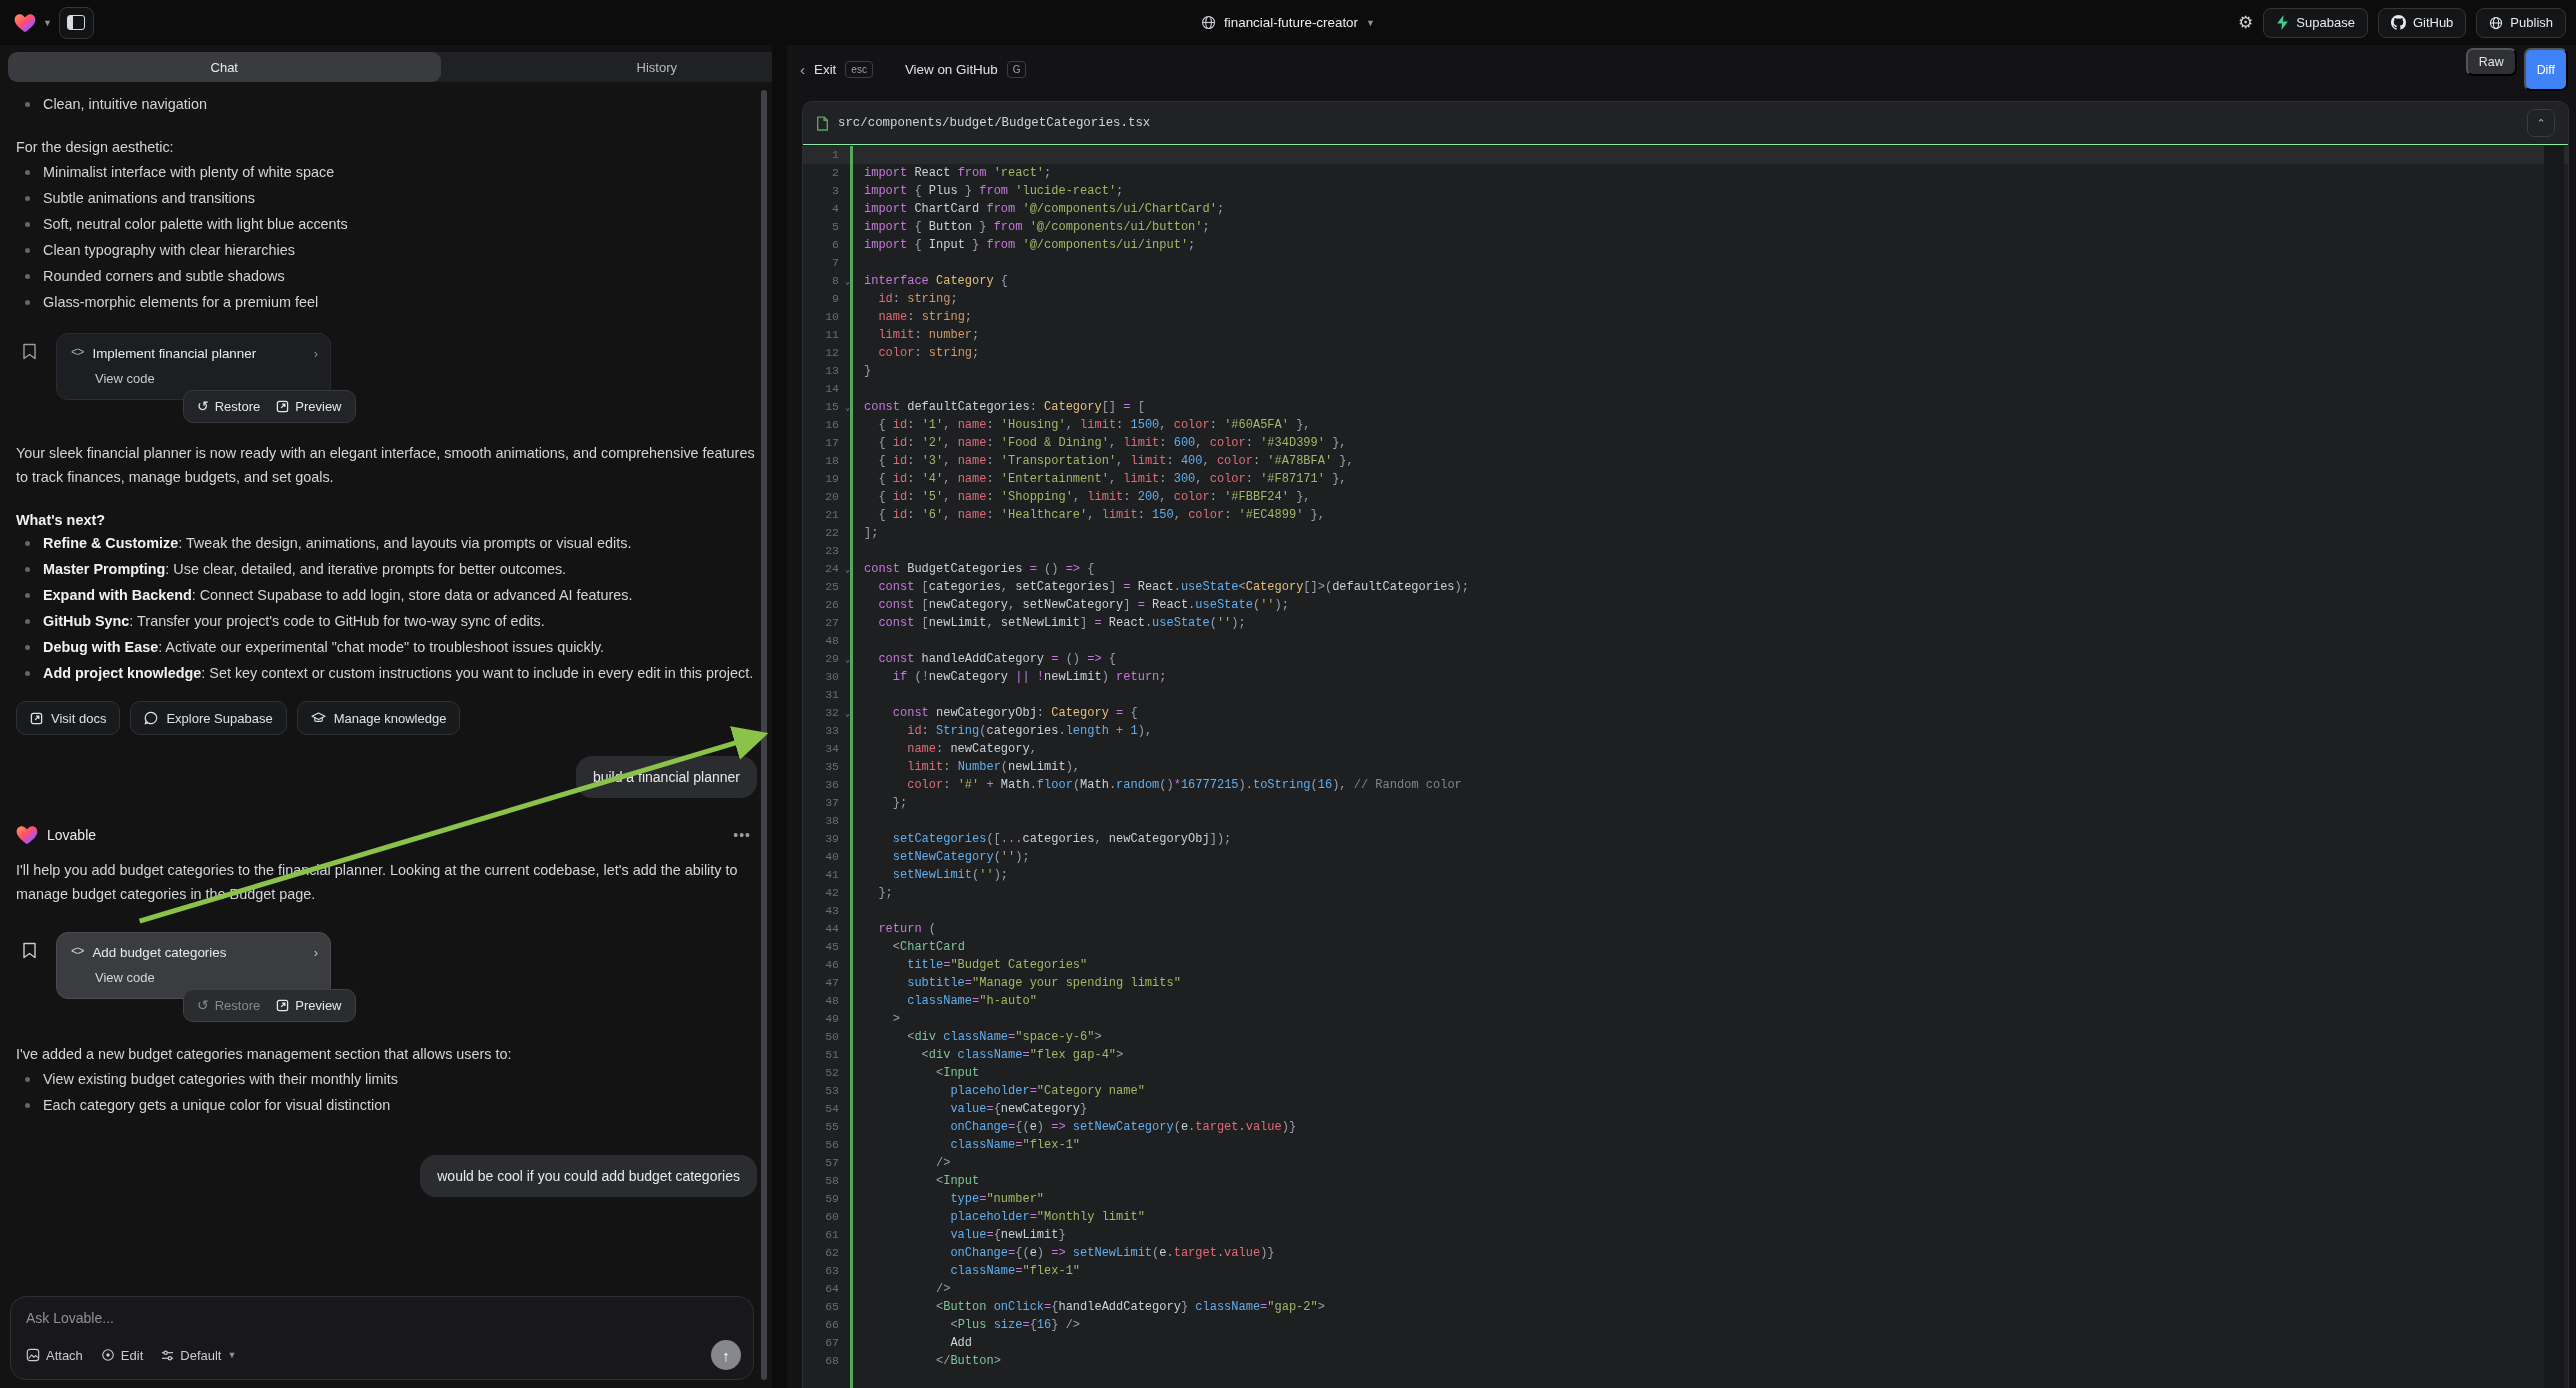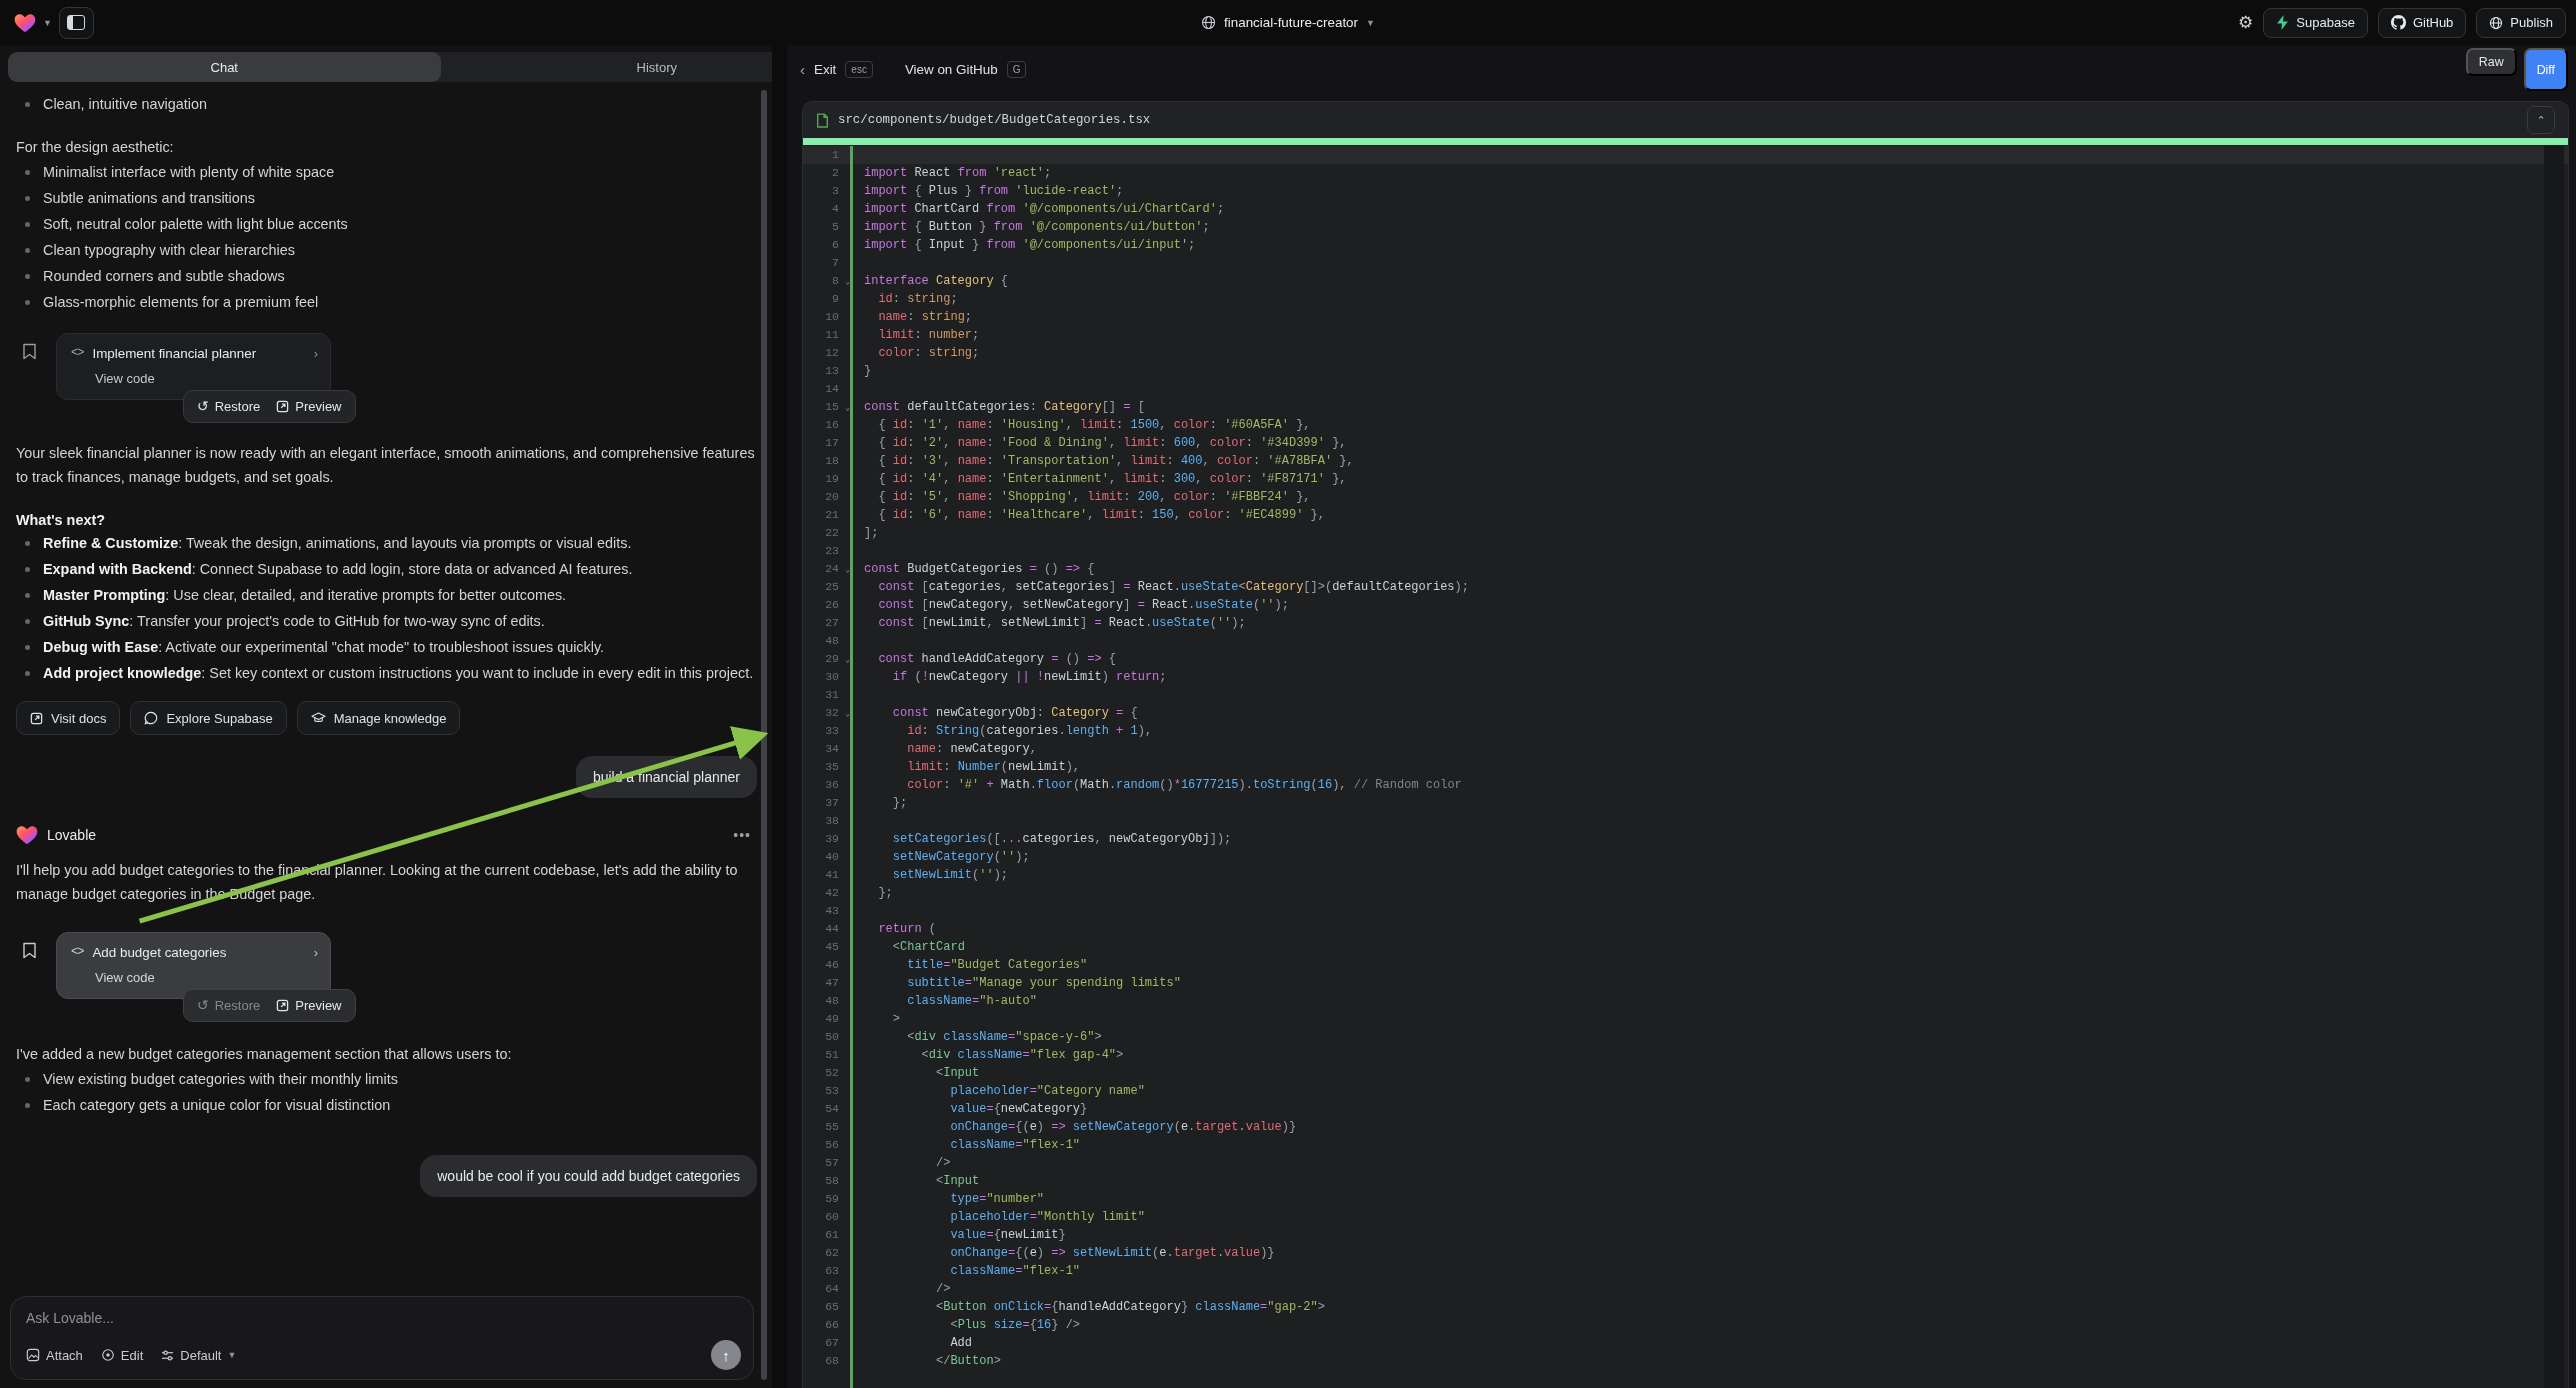--- a/index.html
+++ b/index.html
@@ -86,21 +86,21 @@
   .cp-head{position:absolute;top:9px;left:13px;right:8px;height:31px;display:flex;align-items:center;}
   .cp-left{display:flex;align-items:center;gap:9px;color:#dfe1e4;font-size:13.4px;}
   .chev-l{color:#a7abb1;font-size:15px;}
   .kbd{border:1px solid #3c3d41;border-radius:4px;padding:1px 5px;font-size:10px;color:#9aa0a6;line-height:13px;}
   .cp-gap{width:14px;}
   .cp-right{margin-left:auto;display:flex;gap:7px;}
   .raw-btn{height:28px;padding:4px 11px;border-radius:7px;background:#2e3033;color:#e4e6e8;font-size:12.4px;display:flex;align-items:center;cursor:pointer;}
   .diff-btn{height:43px;padding:0 11px;border-radius:7px;background:var(--accent);color:#fff;font-size:12.4px;display:flex;align-items:center;cursor:pointer;}
 
   .code-card{position:absolute;left:15px;right:7px;top:56px;bottom:0;background:#1d1f21;border:1px solid #2c2e31;border-bottom:none;border-radius:10px 10px 0 0;overflow:hidden;}
-  .file-head{height:43px;box-sizing:border-box;background:#202225;border-bottom:7px solid #86efac;display:flex;align-items:center;padding:16px 13px;}
+  .file-head{height:43px;box-sizing:border-box;background:#202225;border-bottom:1px solid #86efac;display:flex;align-items:center;padding:16px 13px;}
   .file-path{font-family:"Liberation Mono",monospace;font-size:12.4px;color:#d2d5da;margin-left:9px;}
   .collapse-btn{margin-left:auto;width:26px;height:26px;border:1px solid #3a3c40;border-radius:7px;color:#aab0b6;display:flex;align-items:center;justify-content:center;font-size:11px;cursor:pointer;}
   .code-body{position:absolute;top:44px;left:0;right:0;bottom:0;overflow:hidden;background:#1d1f21;}
   .green-bar{position:absolute;left:47px;top:0;bottom:0;width:3px;background:var(--diffgreen);z-index:2;}
   .vscroll-track{position:absolute;right:4px;top:0;bottom:0;width:20px;background:#17181a;}
   .code-line{display:flex;height:18px;line-height:18px;font-family:"Liberation Mono",monospace;font-size:12px;white-space:pre;}
   .code-line.current{background:rgba(255,255,255,0.05);}
   .gutter{width:36px;padding-right:11px;text-align:right;color:#666d76;flex:none;position:relative;font-size:11.5px;}
   .fold{position:absolute;right:0px;top:1px;font-size:8px;color:#8b9199;}
   .lntext{padding-left:14px;}
@@ -210,22 +210,22 @@
             </svg>
             <span>Preview</span>
           </span>
         </div>
       </div>
 
       <p class="para mt-sm">Your sleek financial planner is now ready with an elegant interface, smooth animations, and comprehensive features to track finances, manage budgets, and set goals.</p>
       <h3 class="wn">What's next?</h3>
       <ul class="blist mt-sm">
           <li><span class="dot"></span><span><b>Refine &amp; Customize</b>: Tweak the design, animations, and layouts via prompts or visual edits.</span></li>
+          <li><span class="dot"></span><span><b>Master Prompting</b>: Use clear, detailed, and iterative prompts for better outcomes.</span></li>
           <li><span class="dot"></span><span><b>Expand with Backend</b>: Connect Supabase to add login, store data or advanced AI features.</span></li>
-          <li><span class="dot"></span><span><b>Master Prompting</b>: Use clear, detailed, and iterative prompts for better outcomes.</span></li>
           <li><span class="dot"></span><span><b>GitHub Sync</b>: Transfer your project's code to GitHub for two-way sync of edits.</span></li>
           <li><span class="dot"></span><span><b>Debug with Ease</b>: Activate our experimental "chat mode" to troubleshoot issues quickly.</span></li>
           <li><span class="dot"></span><span><b>Add project knowledge</b>: Set key context or custom instructions you want to include in every edit in this project.</span></li>
         </ul>
 
       <div class="action-row">
         <button class="action-btn">
           <svg width="13" height="13" viewBox="0 0 14 14">
             <rect x="1.5" y="1.5" width="11" height="11" rx="2" fill="none" stroke="#dfe1e4" stroke-width="1.4"></rect>
             <path d="M5.5 8.5 L9.5 4.5 M6.5 4.5 H9.5 V7.5" fill="none" stroke="#dfe1e4" stroke-width="1.4"></path>

